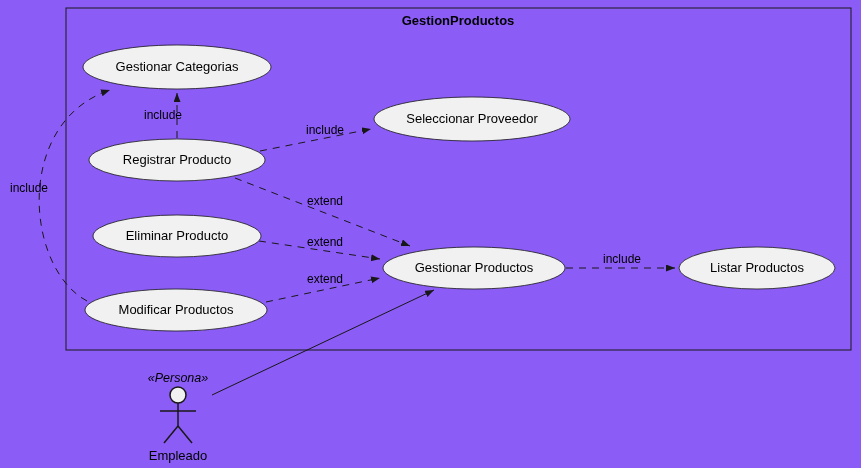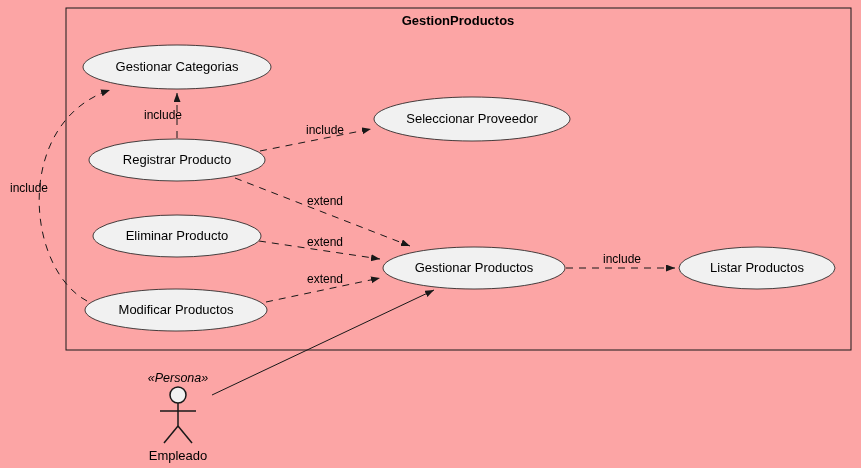--- a/index.html
+++ b/index.html
@@ -1,21 +1,21 @@
 <!DOCTYPE html>
 <html><head>
 <meta charset="utf-8">
 <style>
   html, body { margin: 0; padding: 0; background: #ffffff; }
   .canvas {
     position: relative;
     width: 861px;
     height: 468px;
     font-family: "Liberation Sans", sans-serif;
-    background: #fca5a5;
+    background: #8b5cf6;
     text-align: right;
   }
   svg text {
     fill: #000000;
     font-family: "Liberation Sans", sans-serif;
     font-size: 13px;
   }
   .system-rect { fill: none; stroke: #181818; stroke-width: 1; }
   .system-title { font-weight: bold; text-anchor: middle; font-size: 13px; }
   .usecase-ellipse { stroke: #181818; stroke-width: 0.8; }

